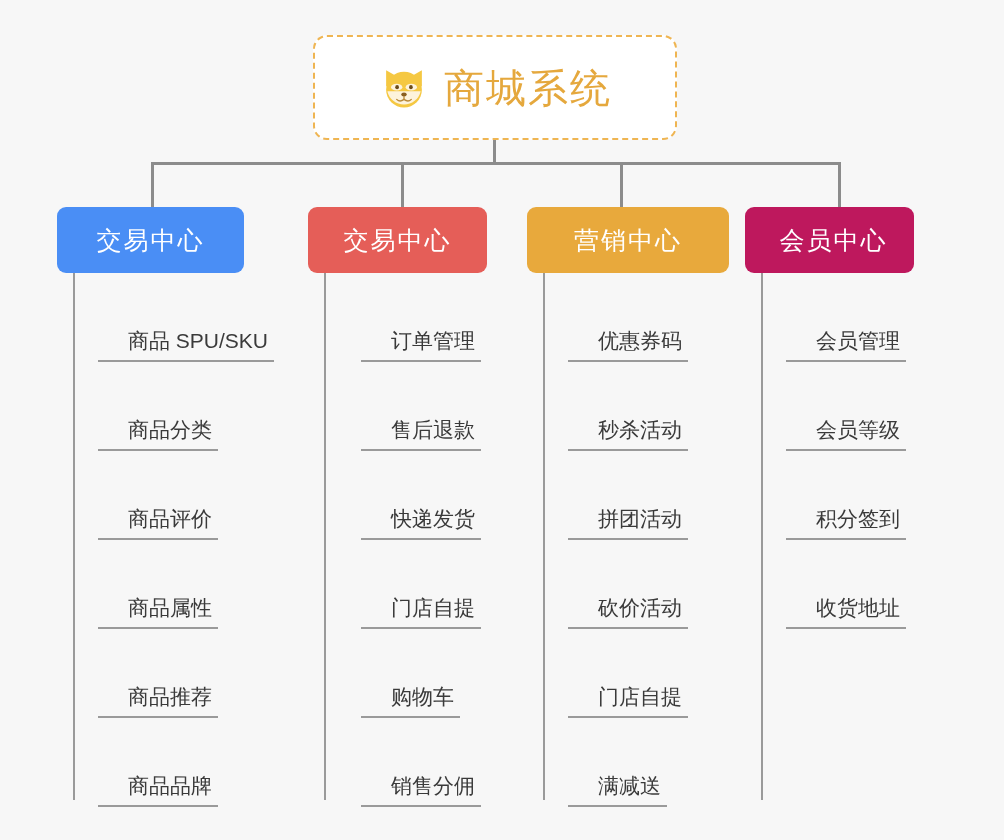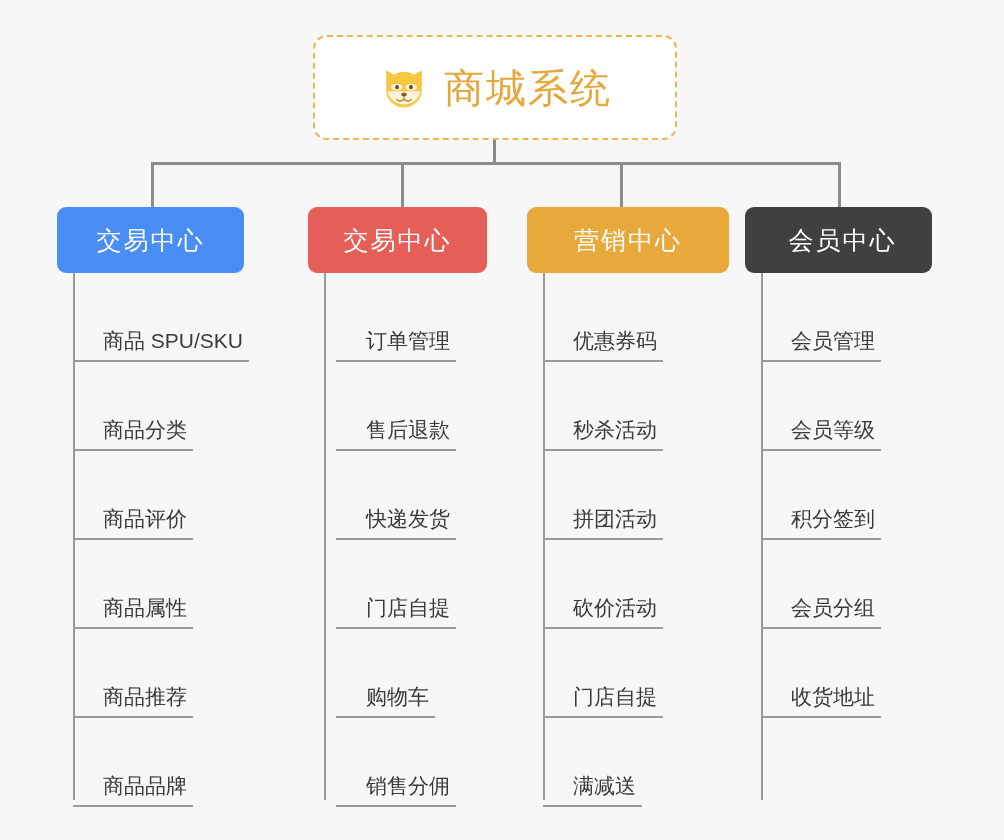--- a/index.html
+++ b/index.html
@@ -83,20 +83,21 @@
   .spine {
     position: absolute;
     width: 2px;
     background: #9a9a9a;
     top: 66px;
   }
 
   .leaf-list {
     position: absolute;
     top: 66px;
+    padding-left: 25px;
   }
 
   .leaf {
     position: relative;
     height: 89px;
     display: flex;
     align-items: flex-end;
     justify-content: flex-start;
   }
 
@@ -224,36 +225,33 @@
       <div class="leaf">
         <span class="leaf-label">门店自提</span>
       </div>
       <div class="leaf">
         <span class="leaf-label">满减送</span>
       </div>
     </div>
   </div>
 
   <div class="column" style="left:745px;">
-    <div class="cat-box" style="width:187px; background:#404040;padding-left:8px;">
+    <div class="cat-box" style="width:169px; background:#be185d;padding-left:8px;">
       <span>会员中心</span>
     </div>
     <div class="spine" style="left:16px; height:527px;"></div>
     <div class="leaf-list" style="left:16px;">
       <div class="leaf">
         <span class="leaf-label">会员管理</span>
       </div>
       <div class="leaf">
         <span class="leaf-label">会员等级</span>
       </div>
       <div class="leaf">
         <span class="leaf-label">积分签到</span>
       </div>
       <div class="leaf">
-        <span class="leaf-label">会员分组</span>
-      </div>
-      <div class="leaf">
         <span class="leaf-label">收货地址</span>
       </div>
     </div>
   </div>
 
 </div>
 
 </body></html>

